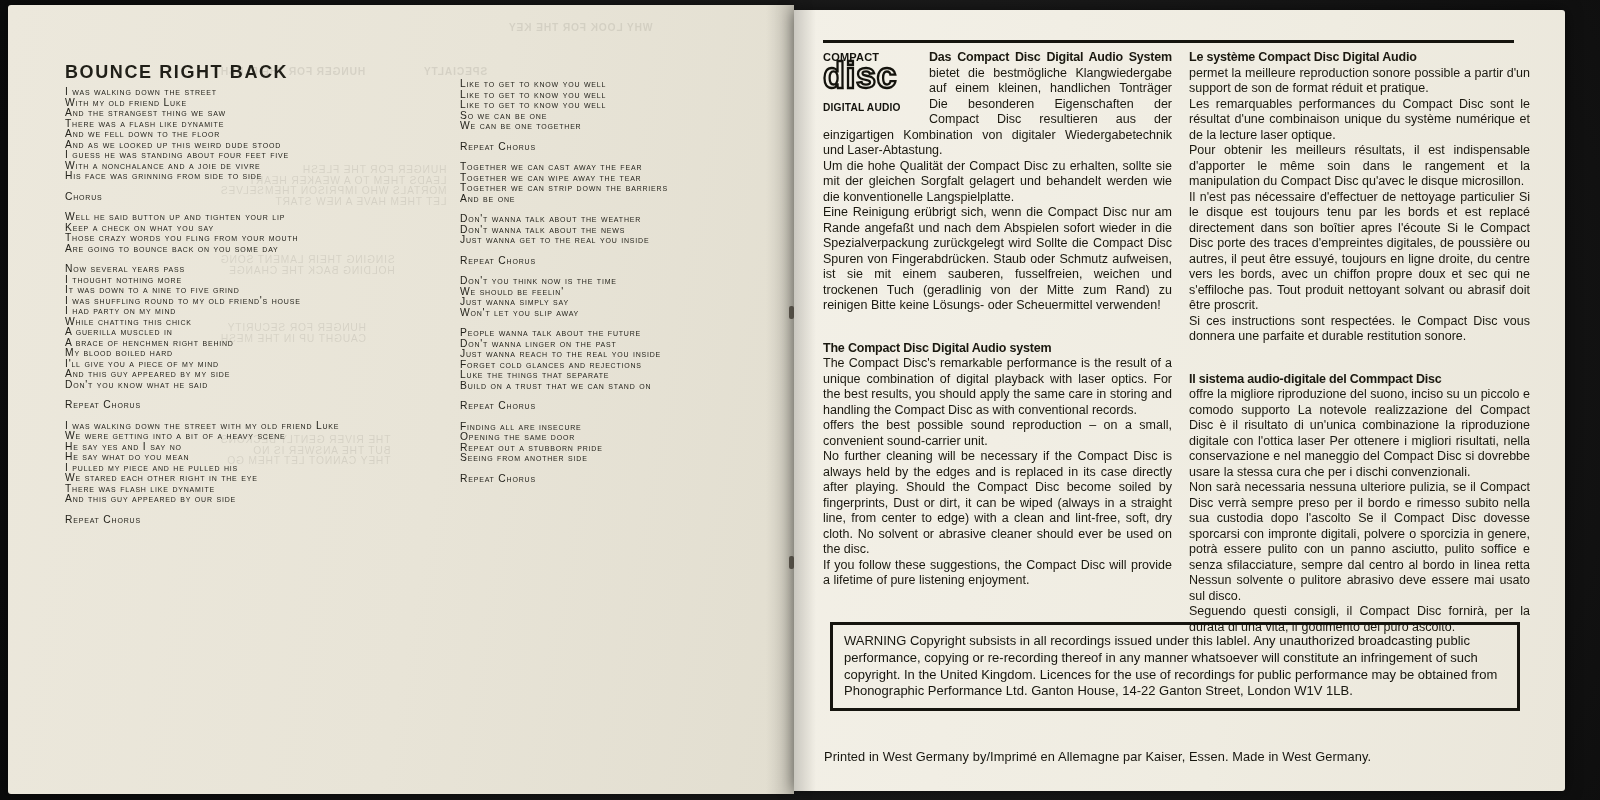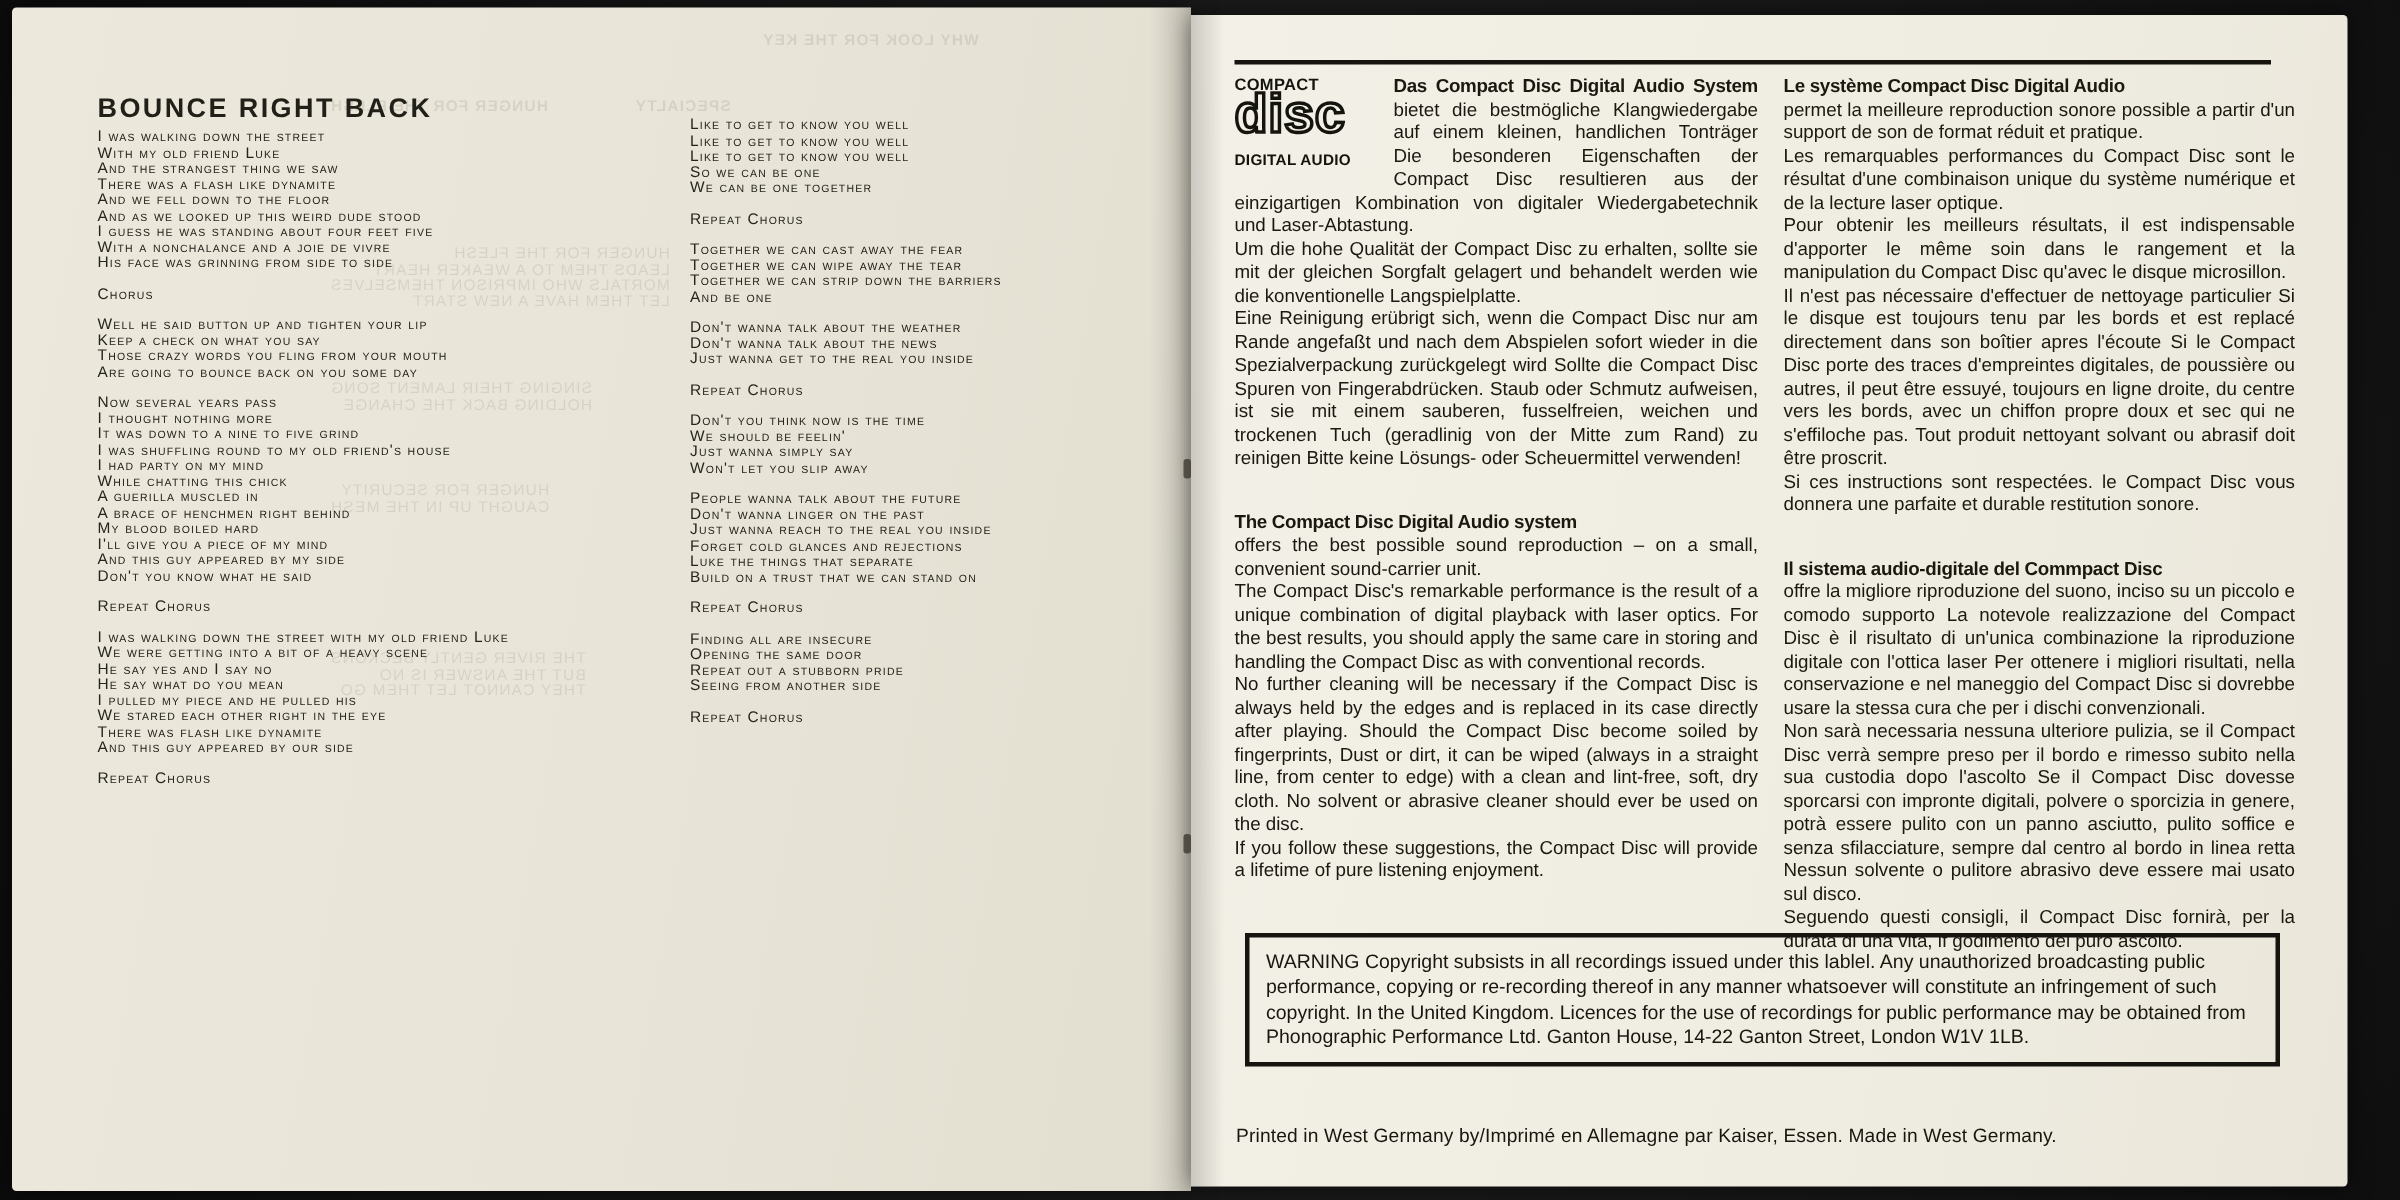--- a/index.html
+++ b/index.html
@@ -211,22 +211,22 @@
         </div>
         <p class="rp-para"><b class="rp-head">Das Compact Disc Digital Audio System</b> <span>bietet die bestmögliche Klangwiedergabe auf einem kleinen, handlichen Tonträger Die besonderen Eigenschaften der Compact Disc resultieren aus der einzigartigen Kombination von digitaler Wiedergabetechnik und Laser-Abtastung.</span></p>
         <div>
             <p class="rp-para">Um die hohe Qualität der Compact Disc zu erhalten, sollte sie mit der gleichen Sorgfalt gelagert und behandelt werden wie die konventionelle Langspielplatte.</p>
             <p class="rp-para">Eine Reinigung erübrigt sich, wenn die Compact Disc nur am Rande angefaßt und nach dem Abspielen sofort wieder in die Spezialverpackung zurückgelegt wird Sollte die Compact Disc Spuren von Fingerabdrücken. Staub oder Schmutz aufweisen, ist sie mit einem sauberen, fusselfreien, weichen und trockenen Tuch (geradlinig von der Mitte zum Rand) zu reinigen Bitte keine Lösungs- oder Scheuermittel verwenden!</p>
           </div>
       </section>
       <section class="rp-section rp-second">
         <p class="rp-para"><b class="rp-head">The Compact Disc Digital Audio system</b></p>
         <div>
+            <p class="rp-para">The Compact Disc's remarkable performance is the result of a unique combination of digital playback with laser optics. For the best results, you should apply the same care in storing and handling the Compact Disc as with conventional records.</p>
             <p class="rp-para">offers the best possible sound reproduction – on a small, convenient sound-carrier unit.</p>
-            <p class="rp-para">The Compact Disc's remarkable performance is the result of a unique combination of digital playback with laser optics. For the best results, you should apply the same care in storing and handling the Compact Disc as with conventional records.</p>
             <p class="rp-para">No further cleaning will be necessary if the Compact Disc is always held by the edges and is replaced in its case directly after playing. Should the Compact Disc become soiled by fingerprints, Dust or dirt, it can be wiped (always in a straight line, from center to edge) with a clean and lint-free, soft, dry cloth. No solvent or abrasive cleaner should ever be used on the disc.</p>
             <p class="rp-para">If you follow these suggestions, the Compact Disc will provide a lifetime of pure listening enjoyment.</p>
           </div>
       </section>
     </div>
 
     <div class="rp-col rp-col2">
       <section class="rp-section">
         <p class="rp-para"><b class="rp-head">Le système Compact Disc Digital Audio</b></p>
         <div>

